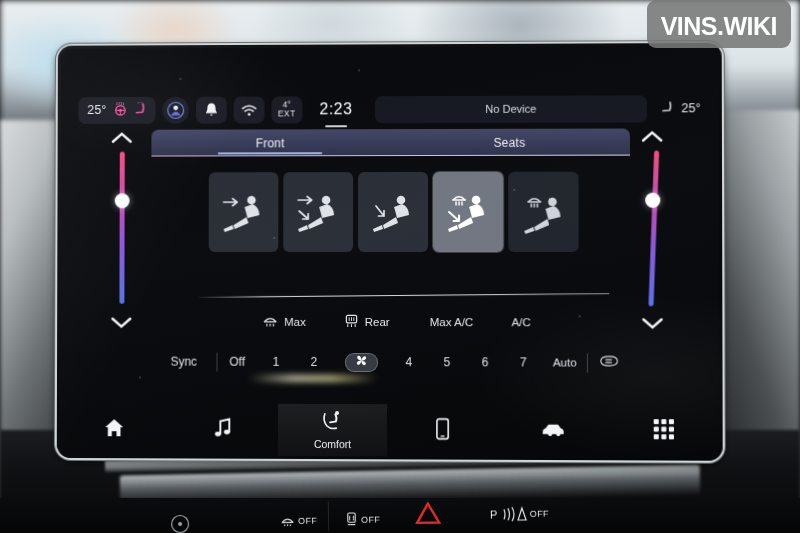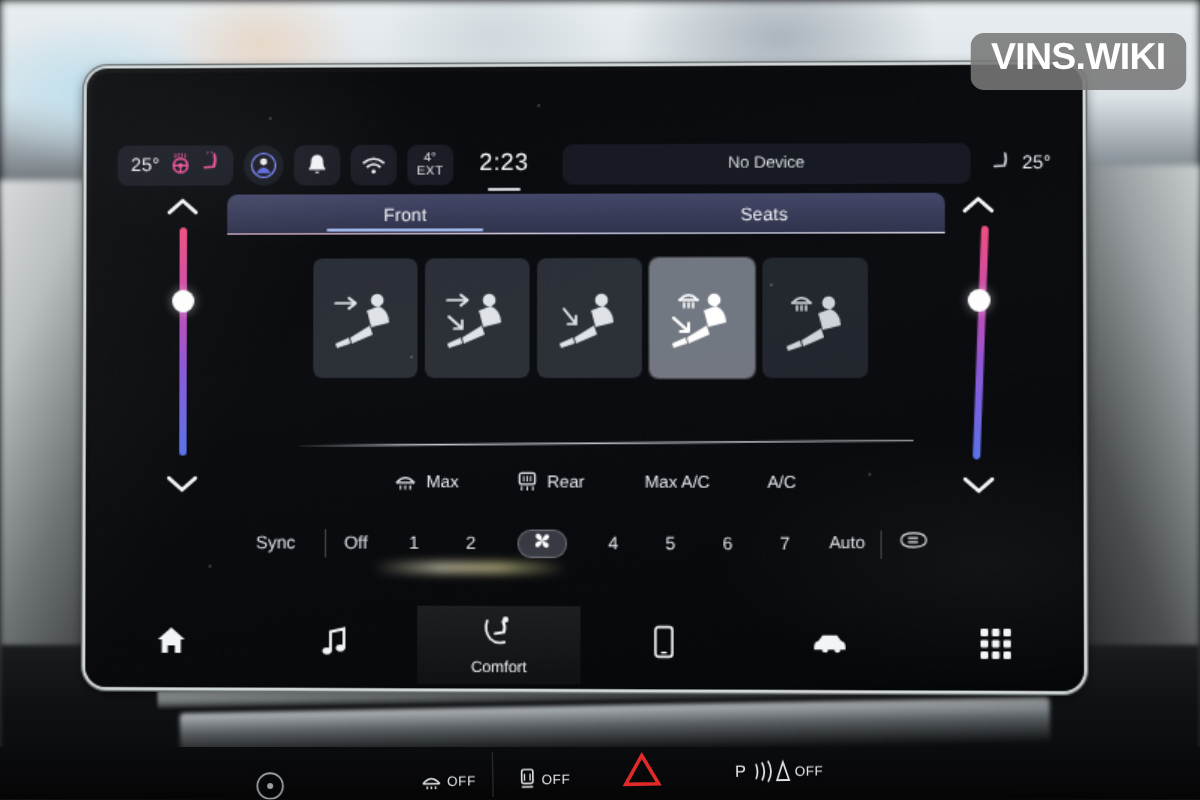--- a/index.html
+++ b/index.html
@@ -150,22 +150,22 @@
               filter:blur(3px); opacity:.75; }
 
   
   .navbar { position:absolute; left:0; bottom:0; width:100%; height:52px; display:flex; align-items:center; }
   .navitem { flex:1; height:100%; display:flex; flex-direction:column; align-items:center;
              justify-content:center; gap:3px; position:relative; }
   .navitem.active { background:linear-gradient(180deg,rgba(255,255,255,.085),rgba(255,255,255,.035)); }
   .navitem .lbl { color:#eef1f4; font-size:10.5px; }
 
   
-  .wm { position:absolute; right:9px; top:22px; background:rgba(120,120,120,.88);
-        border-radius:9px; padding:2px 14px 7px; }
+  .wm { position:absolute; right:9px; top:0; background:rgba(120,120,120,.88);
+        border-radius:9px; padding:12px 14px 7px; }
   .wm span { color:#fff; font-size:25px; font-weight:bold; letter-spacing:-.5px;
              font-family:"Liberation Sans", sans-serif; }
 
   .speck { position:absolute; width:1.5px; height:1.5px; background:rgba(255,255,255,.20);
            border-radius:50%; }
 </style>
 </head>
 <body>
 
 <div id="photo">

